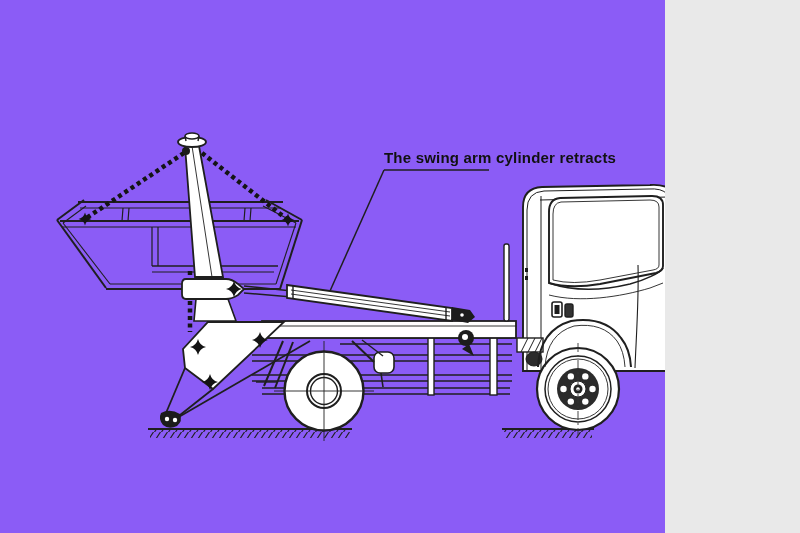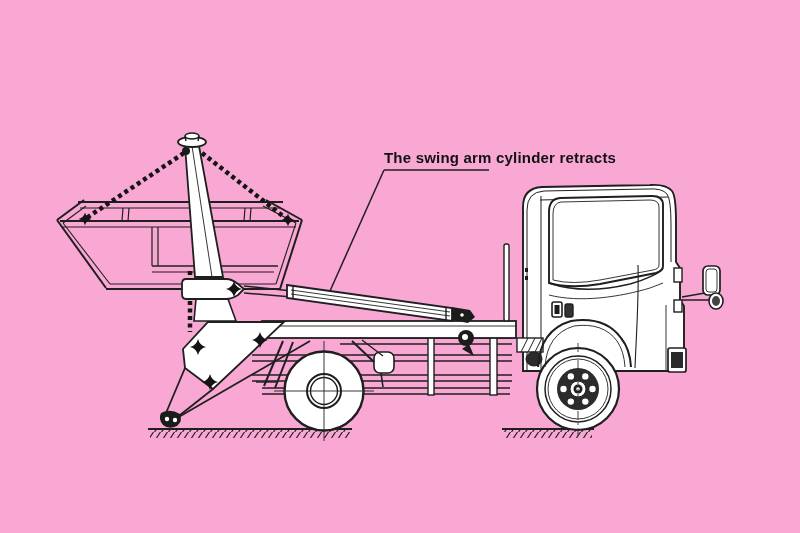--- a/index.html
+++ b/index.html
@@ -1,16 +1,16 @@
 <!DOCTYPE html>
 <html><head>
 <meta charset="utf-8">
 <style>
   html,body{margin:0;padding:0;background:#e9e9e9;}
-  #stage{position:relative;width:800px;height:533px;background:#f9a8d4;overflow:hidden;
+  #stage{position:relative;width:665px;height:533px;background:#8b5cf6;overflow:hidden;
          font-family:"Liberation Sans","DejaVu Sans",sans-serif;}
   #stage svg{position:absolute;left:0;top:0;}
   .ann-label{position:absolute;left:384px;top:149px;font-size:15px;font-weight:700;
              color:#111111;letter-spacing:.2px;white-space:nowrap;}
   .ln{stroke:#1f1f1f;fill:none;}
   .wfill{fill:#ffffff;stroke:#1f1f1f;}
   .dark{fill:#1c1c1c;stroke:none;}
 </style>
 </head>
 <body>

